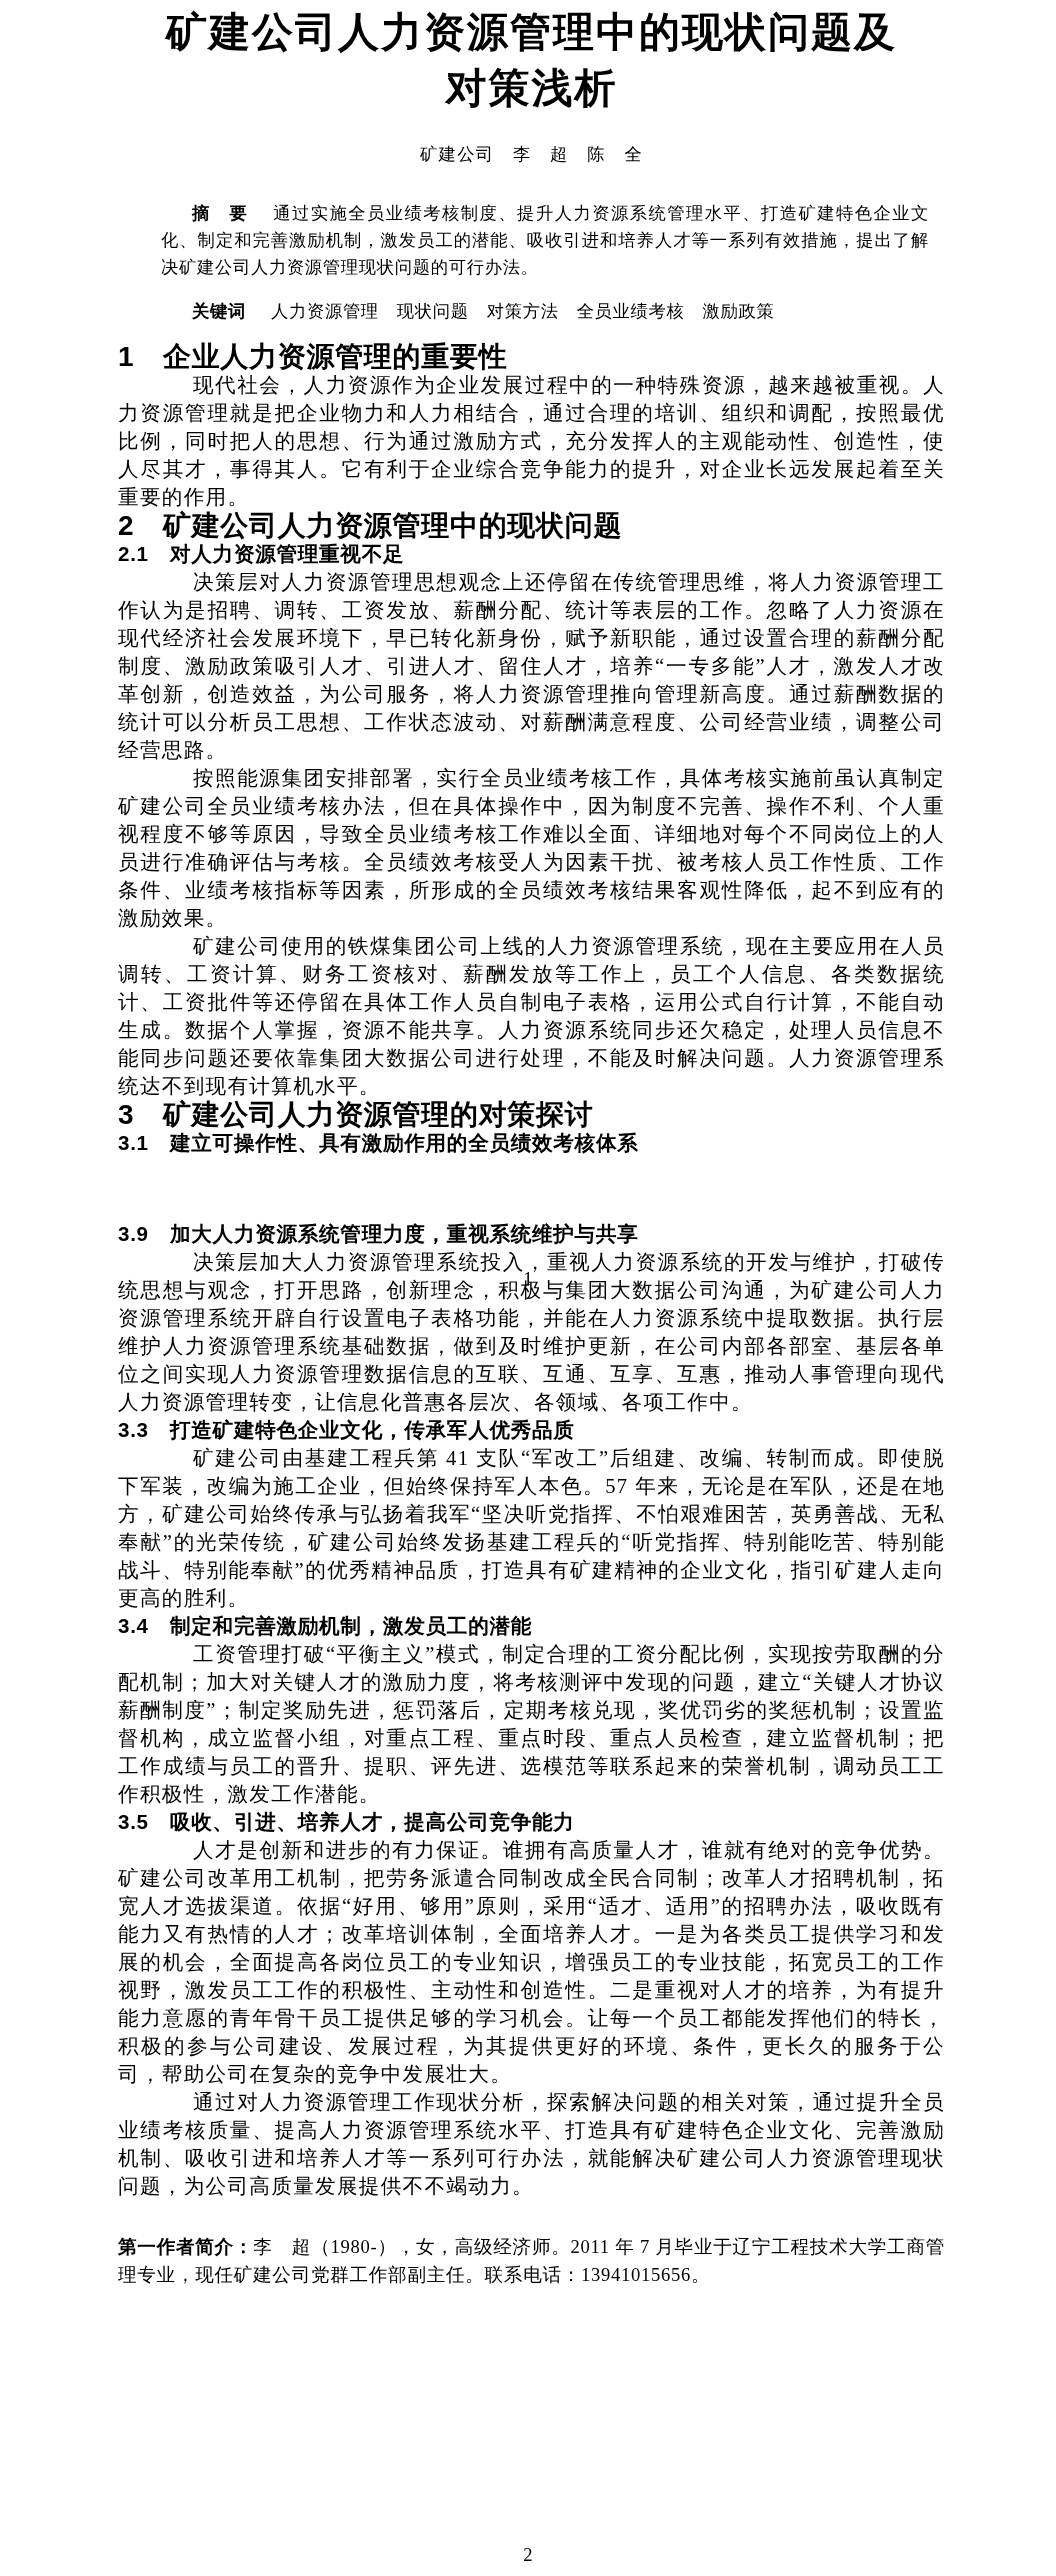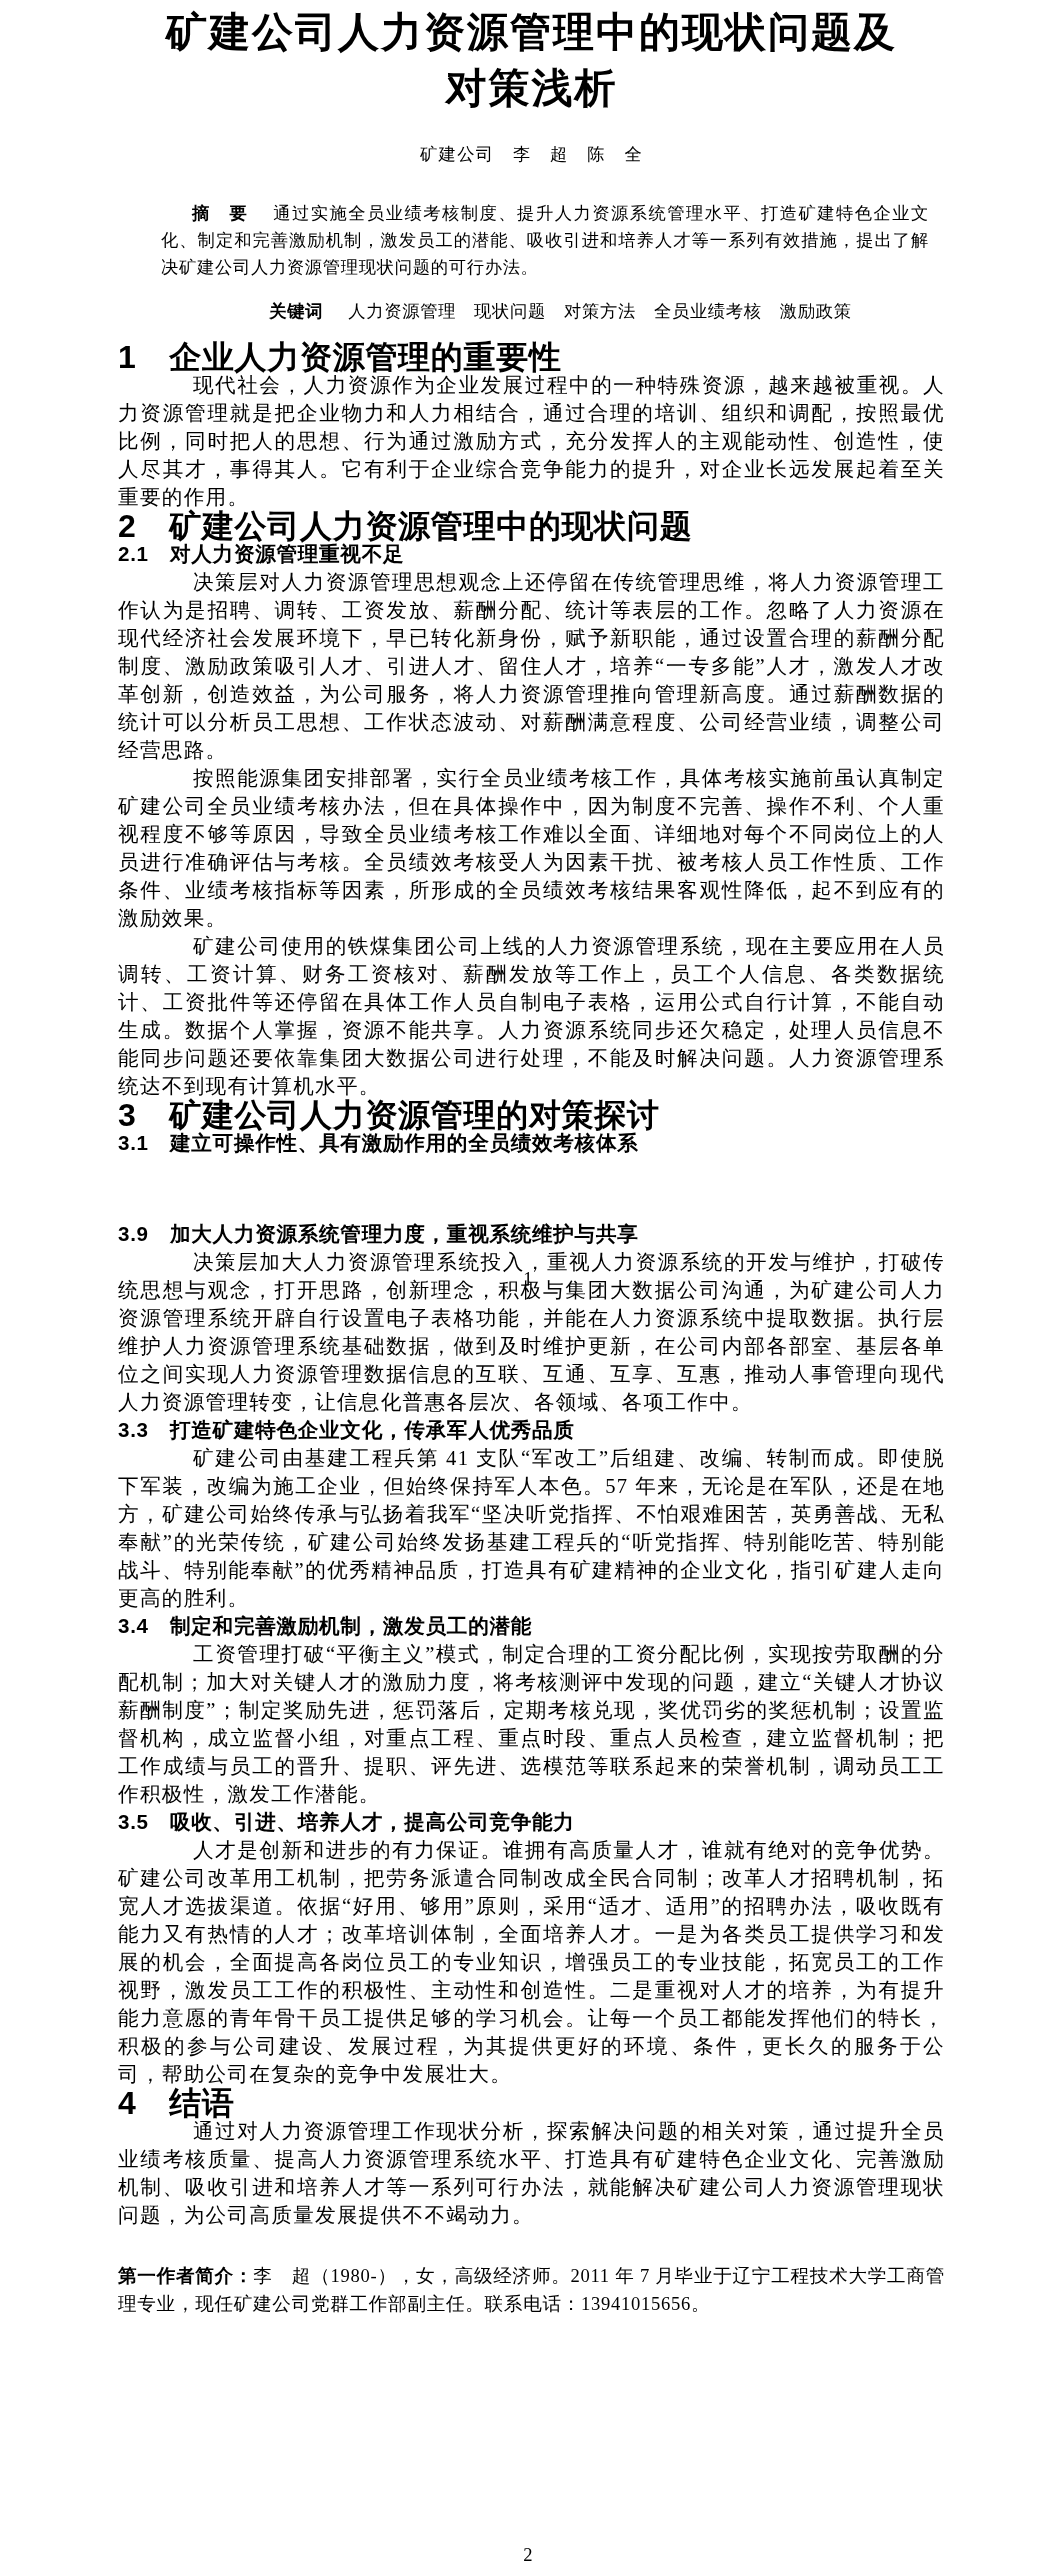--- a/index.html
+++ b/index.html
@@ -43,32 +43,31 @@
     text-indent: 31px;
   }
   .keywords {
     margin-top: 3.3px;
     margin-left: 43px;
     margin-right: 16px;
     font-size: 17.3px;
     line-height: 27px;
     letter-spacing: 0.7px;
     text-indent: 31px;
-    text-align: center;
   }
   .inline-label {
     font-family: "Liberation Sans", sans-serif;
     font-weight: bold;
     margin-right: 25px;
   }
   .h1 {
     margin: 1.3px 0 0 0;
     font-family: "Liberation Sans", sans-serif;
     font-weight: bold;
-    font-size: 32px;
+    font-size: 28px;
     line-height: 28px;
     letter-spacing: 0.7px;
   }
   .h2 {
     margin: 0;
     font-family: "Liberation Sans", sans-serif;
     font-weight: bold;
     font-size: 20.6px;
     line-height: 28px;
     letter-spacing: 0.7px;
@@ -129,21 +128,20 @@
     <h3 class="h2">3.1　建立可操作性、具有激励作用的全员绩效考核体系</h3>
 
     <h3 class="h2 page-break-gap">3.9　加大人力资源系统管理力度，重视系统维护与共享</h3>
     <p class="para">决策层加大人力资源管理系统投入，重视人力资源系统的开发与维护，打破传统思想与观念，打开思路，创新理念，积极与集团大数据公司沟通，为矿建公司人力资源管理系统开辟自行设置电子表格功能，并能在人力资源系统中提取数据。执行层维护人力资源管理系统基础数据，做到及时维护更新，在公司内部各部室、基层各单位之间实现人力资源管理数据信息的互联、互通、互享、互惠，推动人事管理向现代人力资源管理转变，让信息化普惠各层次、各领域、各项工作中。</p>
     <h3 class="h2">3.3　打造矿建特色企业文化，传承军人优秀品质</h3>
     <p class="para">矿建公司由基建工程兵第 41 支队“军改工”后组建、改编、转制而成。即使脱下军装，改编为施工企业，但始终保持军人本色。57 年来，无论是在军队，还是在地方，矿建公司始终传承与弘扬着我军“坚决听党指挥、不怕艰难困苦，英勇善战、无私奉献”的光荣传统，矿建公司始终发扬基建工程兵的“听党指挥、特别能吃苦、特别能战斗、特别能奉献”的优秀精神品质，打造具有矿建精神的企业文化，指引矿建人走向更高的胜利。</p>
     <h3 class="h2">3.4　制定和完善激励机制，激发员工的潜能</h3>
     <p class="para">工资管理打破“平衡主义”模式，制定合理的工资分配比例，实现按劳取酬的分配机制；加大对关键人才的激励力度，将考核测评中发现的问题，建立“关键人才协议薪酬制度”；制定奖励先进，惩罚落后，定期考核兑现，奖优罚劣的奖惩机制；设置监督机构，成立监督小组，对重点工程、重点时段、重点人员检查，建立监督机制；把工作成绩与员工的晋升、提职、评先进、选模范等联系起来的荣誉机制，调动员工工作积极性，激发工作潜能。</p>
     <h3 class="h2">3.5　吸收、引进、培养人才，提高公司竞争能力</h3>
     <p class="para">人才是创新和进步的有力保证。谁拥有高质量人才，谁就有绝对的竞争优势。矿建公司改革用工机制，把劳务派遣合同制改成全民合同制；改革人才招聘机制，拓宽人才选拔渠道。依据“好用、够用”原则，采用“适才、适用”的招聘办法，吸收既有能力又有热情的人才；改革培训体制，全面培养人才。一是为各类员工提供学习和发展的机会，全面提高各岗位员工的专业知识，增强员工的专业技能，拓宽员工的工作视野，激发员工工作的积极性、主动性和创造性。二是重视对人才的培养，为有提升能力意愿的青年骨干员工提供足够的学习机会。让每一个员工都能发挥他们的特长，积极的参与公司建设、发展过程，为其提供更好的环境、条件，更长久的服务于公司，帮助公司在复杂的竞争中发展壮大。</p>
-    <h2 class="h1">4　结语</h2>
     <p class="para">通过对人力资源管理工作现状分析，探索解决问题的相关对策，通过提升全员业绩考核质量、提高人力资源管理系统水平、打造具有矿建特色企业文化、完善激励机制、吸收引进和培养人才等一系列可行办法，就能解决矿建公司人力资源管理现状问题，为公司高质量发展提供不不竭动力。</p>
 
     <p class="bio"><span class="inline-label">第一作者简介：</span><span>李　超（1980-），女，高级经济师。2011 年 7 月毕业于辽宁工程技术大学工商管理专业，现任矿建公司党群工作部副主任。联系电话：13941015656。</span></p>
 
   </div>
 
   <div class="footer-num footer-1">1</div>
   <div class="footer-num footer-2">2</div>
 </div>
 

